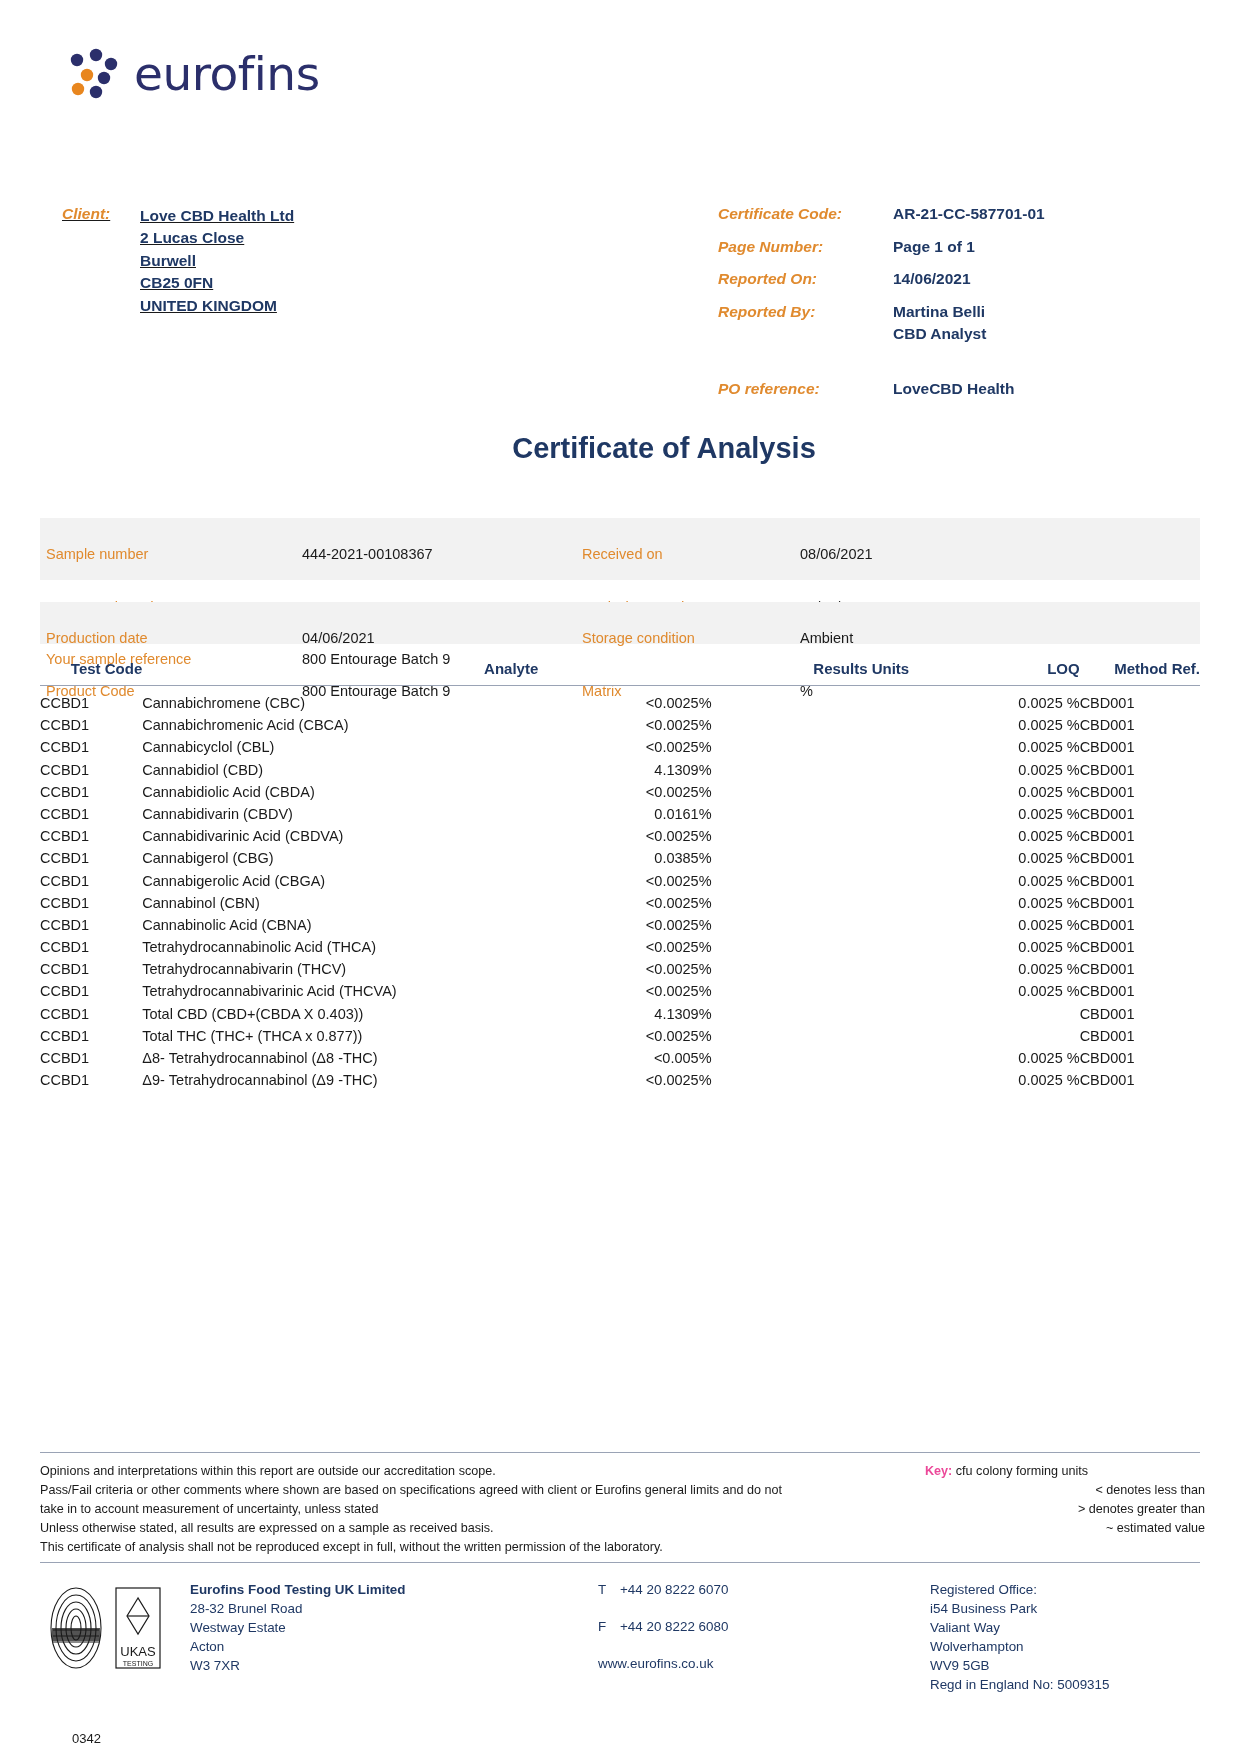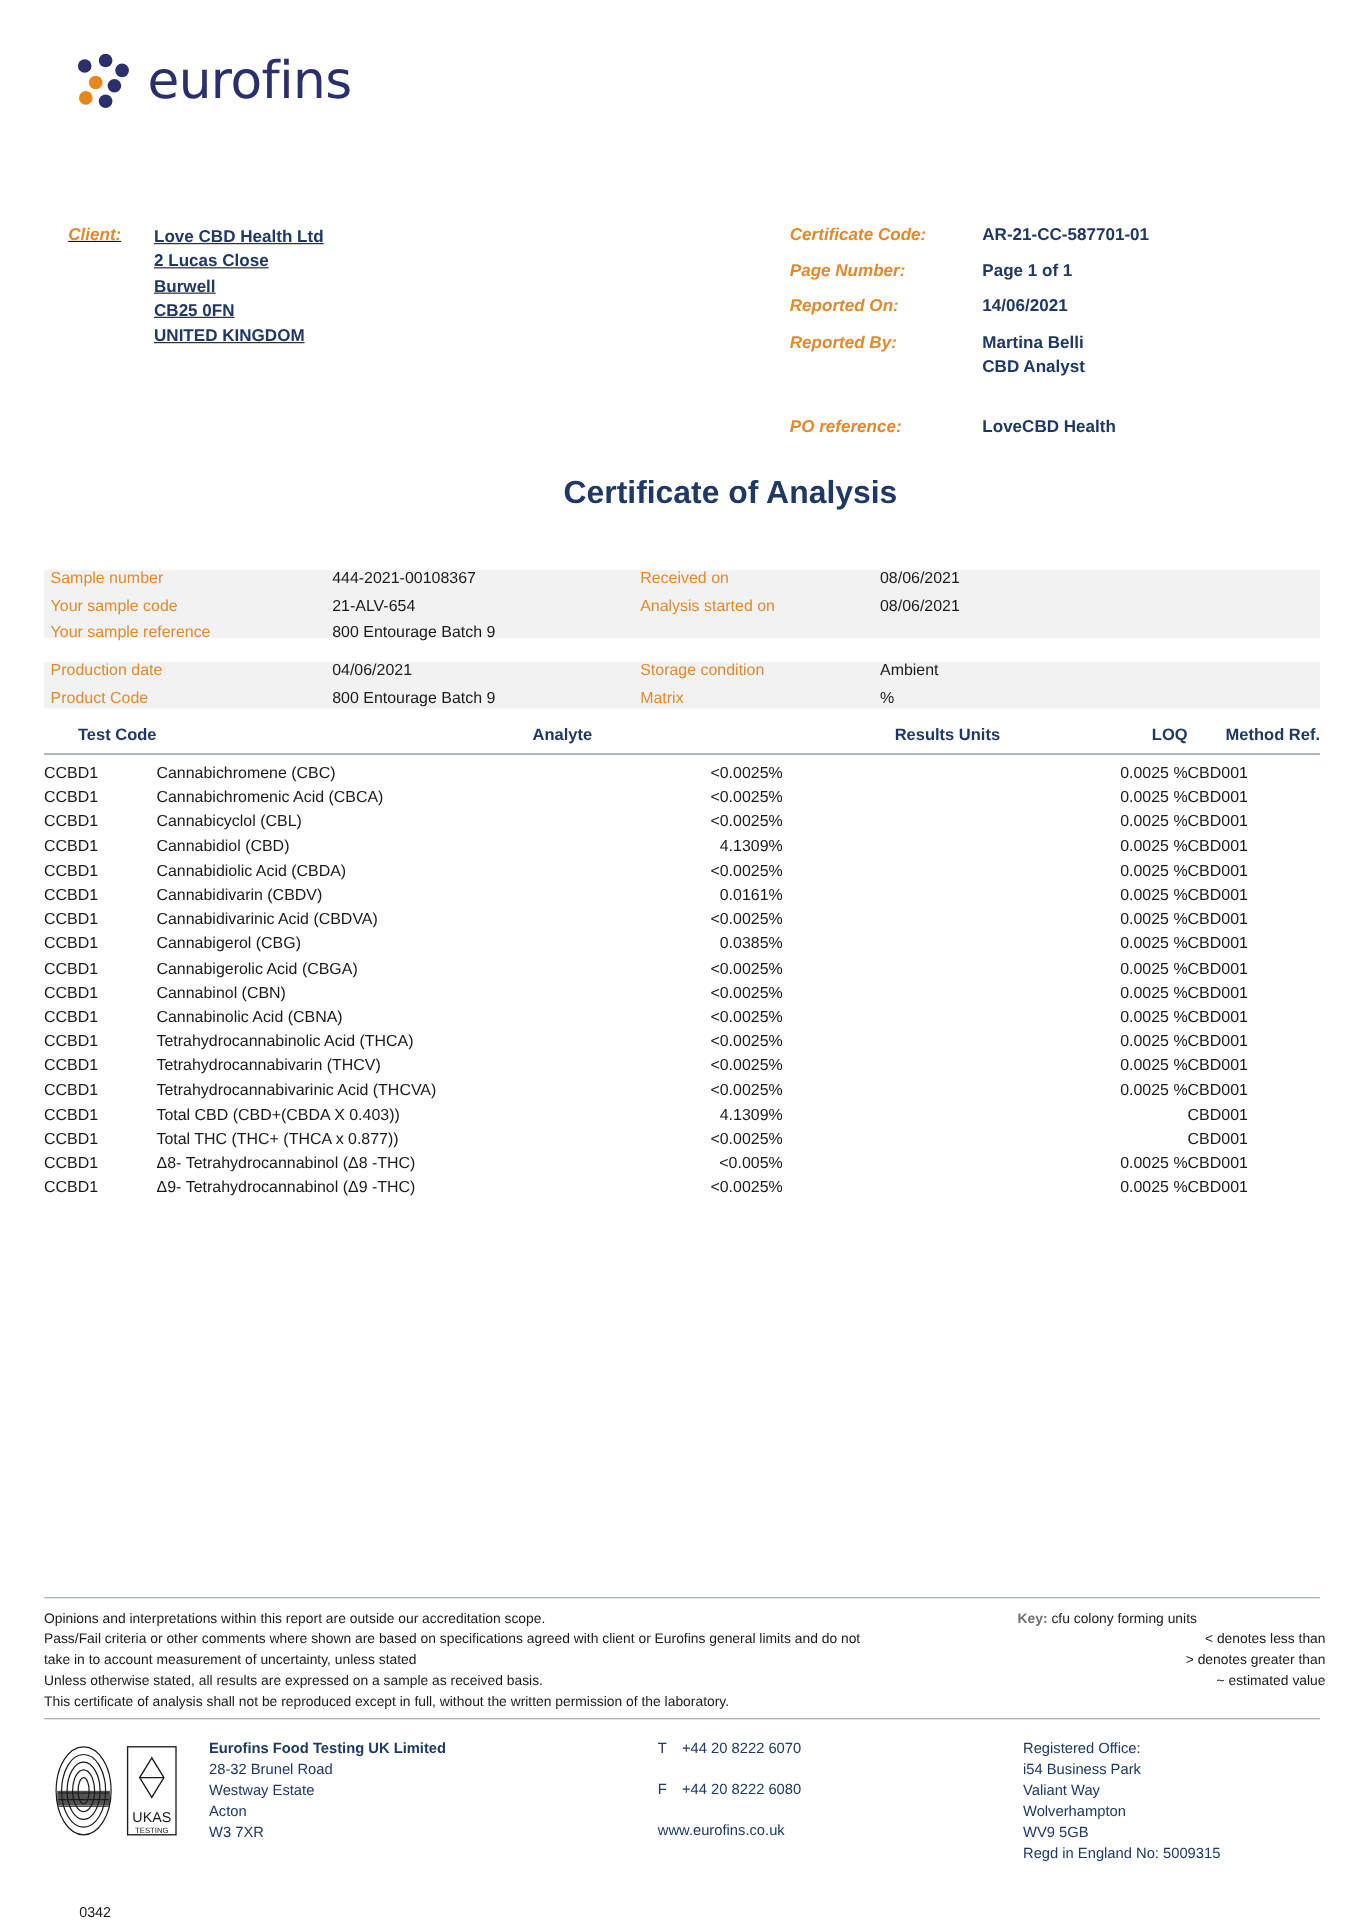--- a/index.html
+++ b/index.html
@@ -104,20 +104,21 @@
     width: 1160px;
     background: #f2f2f2;
     box-sizing: border-box;
   }
   #sample-block-1 { top: 518px; height: 62px; }
   #sample-block-2 { top: 602px; height: 42px; }
   .sample-block .srow {
     position: relative;
     height: 24.5px;
     font-size: 14.5px;
+    margin-top: 28px;
   }
   .s-key {
     position: absolute;
     color: #e08a2e;
   }
   .s-val {
     position: absolute;
     color: #1a1a1a;
   }
   .col1-k { left: 6px; }
@@ -188,21 +189,21 @@
   .keybox {
     position: absolute;
     left: 925px;
     top: 1462px;
     width: 280px;
     font-size: 12.6px;
     line-height: 1.5;
   }
   .keybox .kline { text-align: right; }
   .keybox .kfirst { text-align: left; }
-  .keybox b { color: #737373; }
+  .keybox b { color: #ec4899; }
 
   
   .footer {
     position: absolute;
     top: 1578px;
     left: 0;
     width: 1240px;
     font-size: 13.4px;
     line-height: 1.42;
   }

